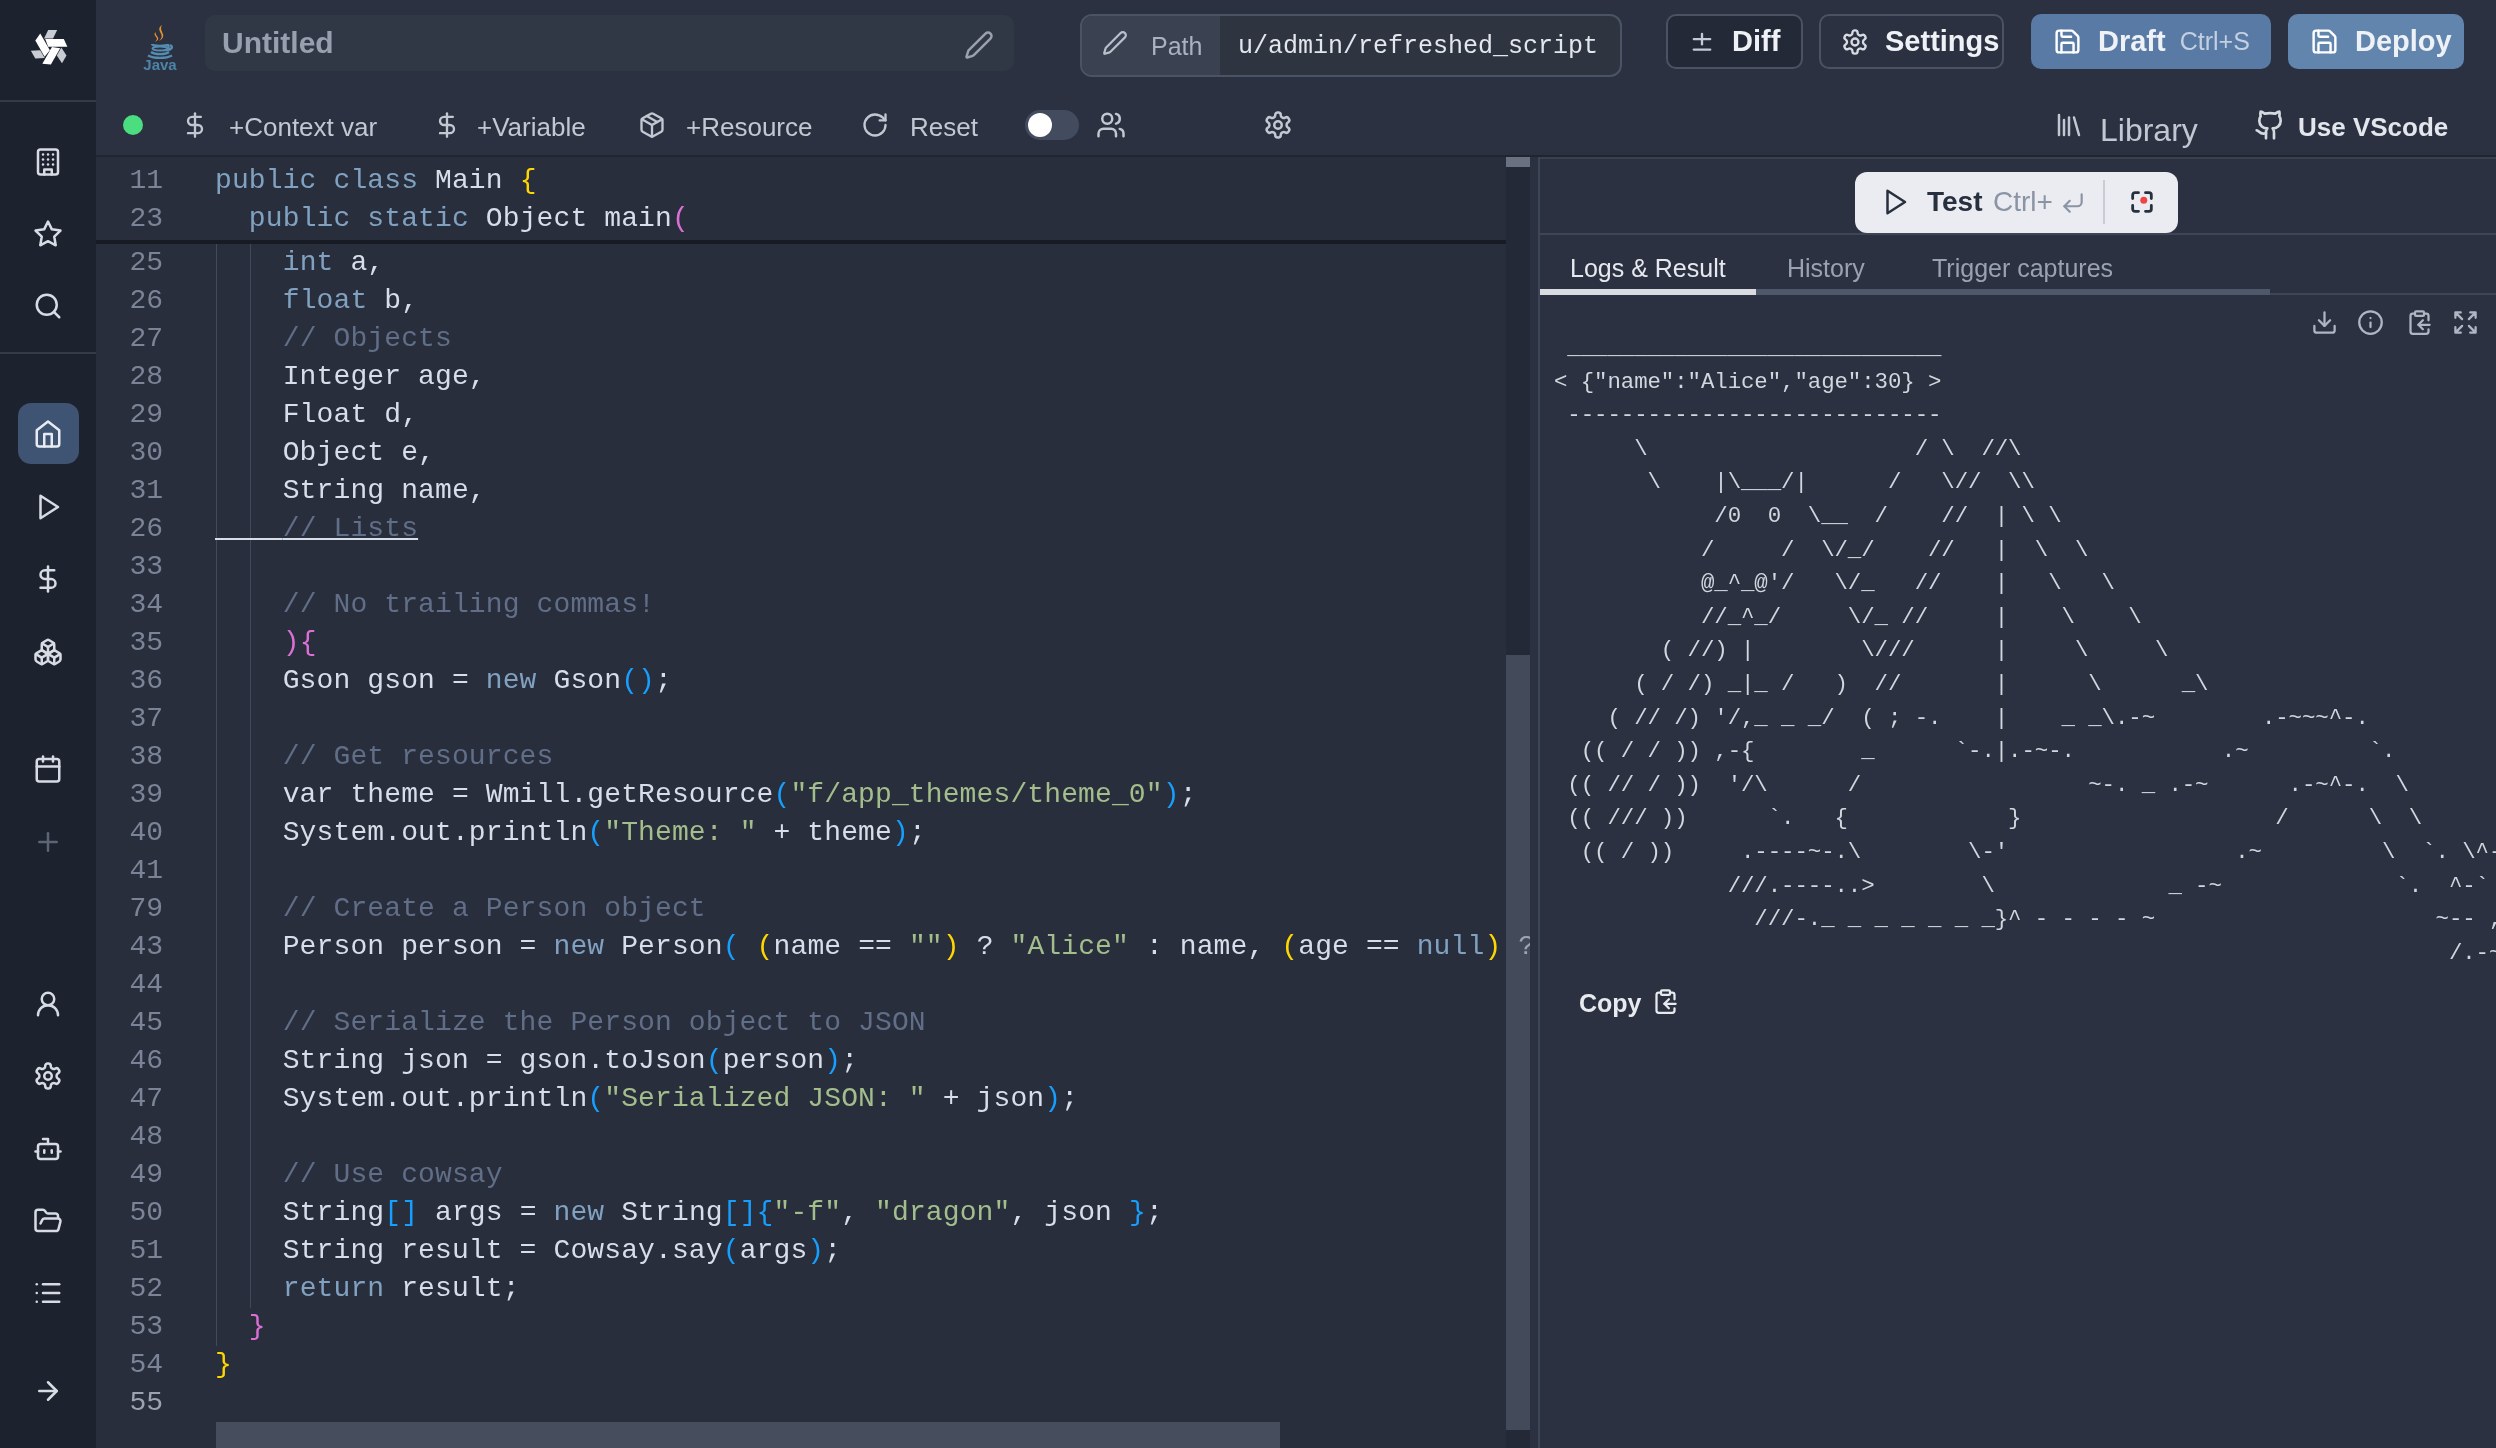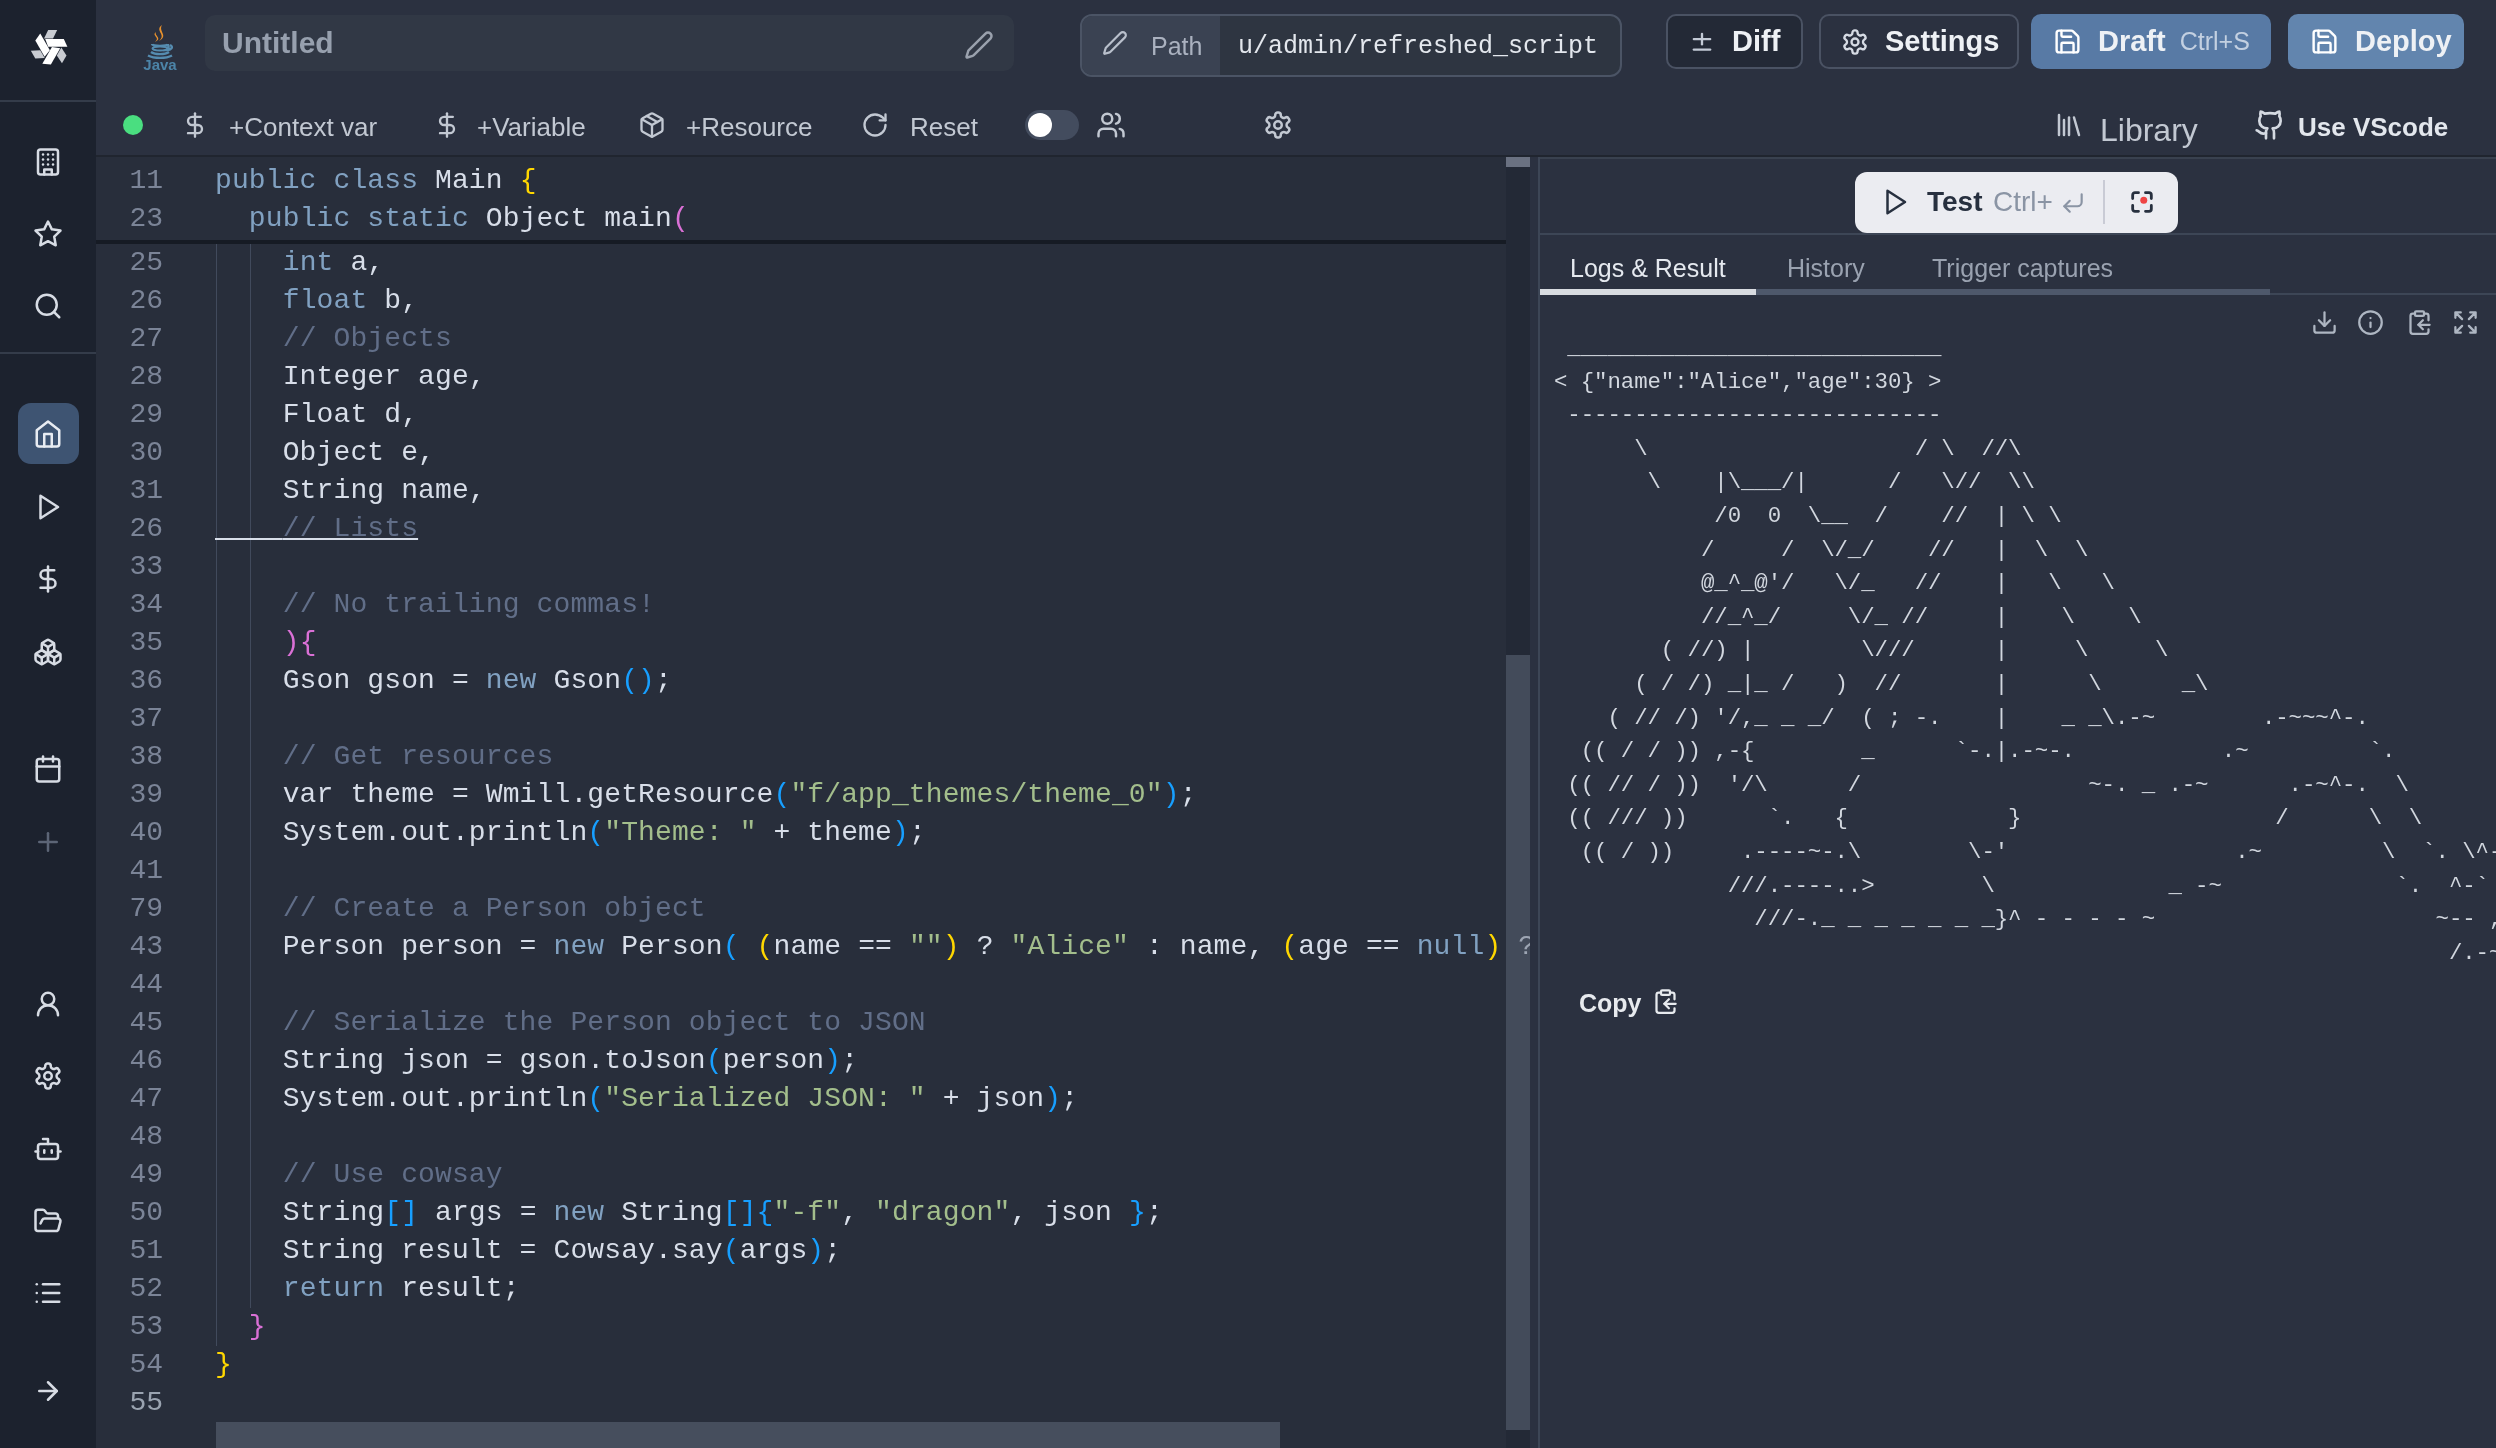--- a/index.html
+++ b/index.html
@@ -61,21 +61,21 @@
 
     <div class="btn" style="left:1570px;width:137px;background:#232936;border:2px solid #4a5263;">
       <svg style="margin-left:20px;width:28px;height:28px;color:#c3cad6;" viewBox="0 0 24 24" fill="none" stroke="currentColor" stroke-width="2" stroke-linecap="round" stroke-linejoin="round">
           <path d="M12 5v9"></path>
           <path d="M5 9.5h14"></path>
           <path d="M5 18.5h14"></path>
         </svg>
       <span style="margin-left:16px;">Diff</span>
     </div>
 
-    <div class="btn" style="left:1723px;width:200px;border:2px solid #4a5263;">
+    <div class="btn" style="left:1723px;width:185px;border:2px solid #4a5263;">
       <svg style="margin-left:20px;width:28px;height:28px;color:#d6dbe4;" viewBox="0 0 24 24" fill="none" stroke="currentColor" stroke-width="2" stroke-linecap="round" stroke-linejoin="round">
           <path d="M12.22 2h-.44a2 2 0 0 0-2 2v.18a2 2 0 0 1-1 1.73l-.43.25a2 2 0 0 1-2 0l-.15-.08a2 2 0 0 0-2.73.73l-.22.38a2 2 0 0 0 .73 2.73l.15.1a2 2 0 0 1 1 1.72v.51a2 2 0 0 1-1 1.74l-.15.09a2 2 0 0 0-.73 2.73l.22.38a2 2 0 0 0 2.73.73l.15-.08a2 2 0 0 1 2 0l.43.25a2 2 0 0 1 1 1.73V20a2 2 0 0 0 2 2h.44a2 2 0 0 0 2-2v-.18a2 2 0 0 1 1-1.73l.43-.25a2 2 0 0 1 2 0l.15.08a2 2 0 0 0 2.73-.73l.22-.39a2 2 0 0 0-.73-2.73l-.15-.08a2 2 0 0 1-1-1.74v-.5a2 2 0 0 1 1-1.74l.15-.09a2 2 0 0 0 .73-2.73l-.22-.38a2 2 0 0 0-2.73-.73l-.15.08a2 2 0 0 1-2 0l-.43-.25a2 2 0 0 1-1-1.73V4a2 2 0 0 0-2-2z"></path>
           <circle cx="12" cy="12" r="3"></circle>
         </svg>
       <span style="margin-left:16px;">Settings</span>
     </div>
 
     <div class="btn" style="left:1935px;width:240px;background:#587aa5;">
       <svg style="margin-left:22px;width:29px;height:29px;color:#ffffff;" viewBox="0 0 24 24" fill="none" stroke="currentColor" stroke-width="2" stroke-linecap="round" stroke-linejoin="round">
           <path d="M15.2 3a2 2 0 0 1 1.4.6l3.8 3.8a2 2 0 0 1 .6 1.4V19a2 2 0 0 1-2 2H5a2 2 0 0 1-2-2V5a2 2 0 0 1 2-2z"></path>

